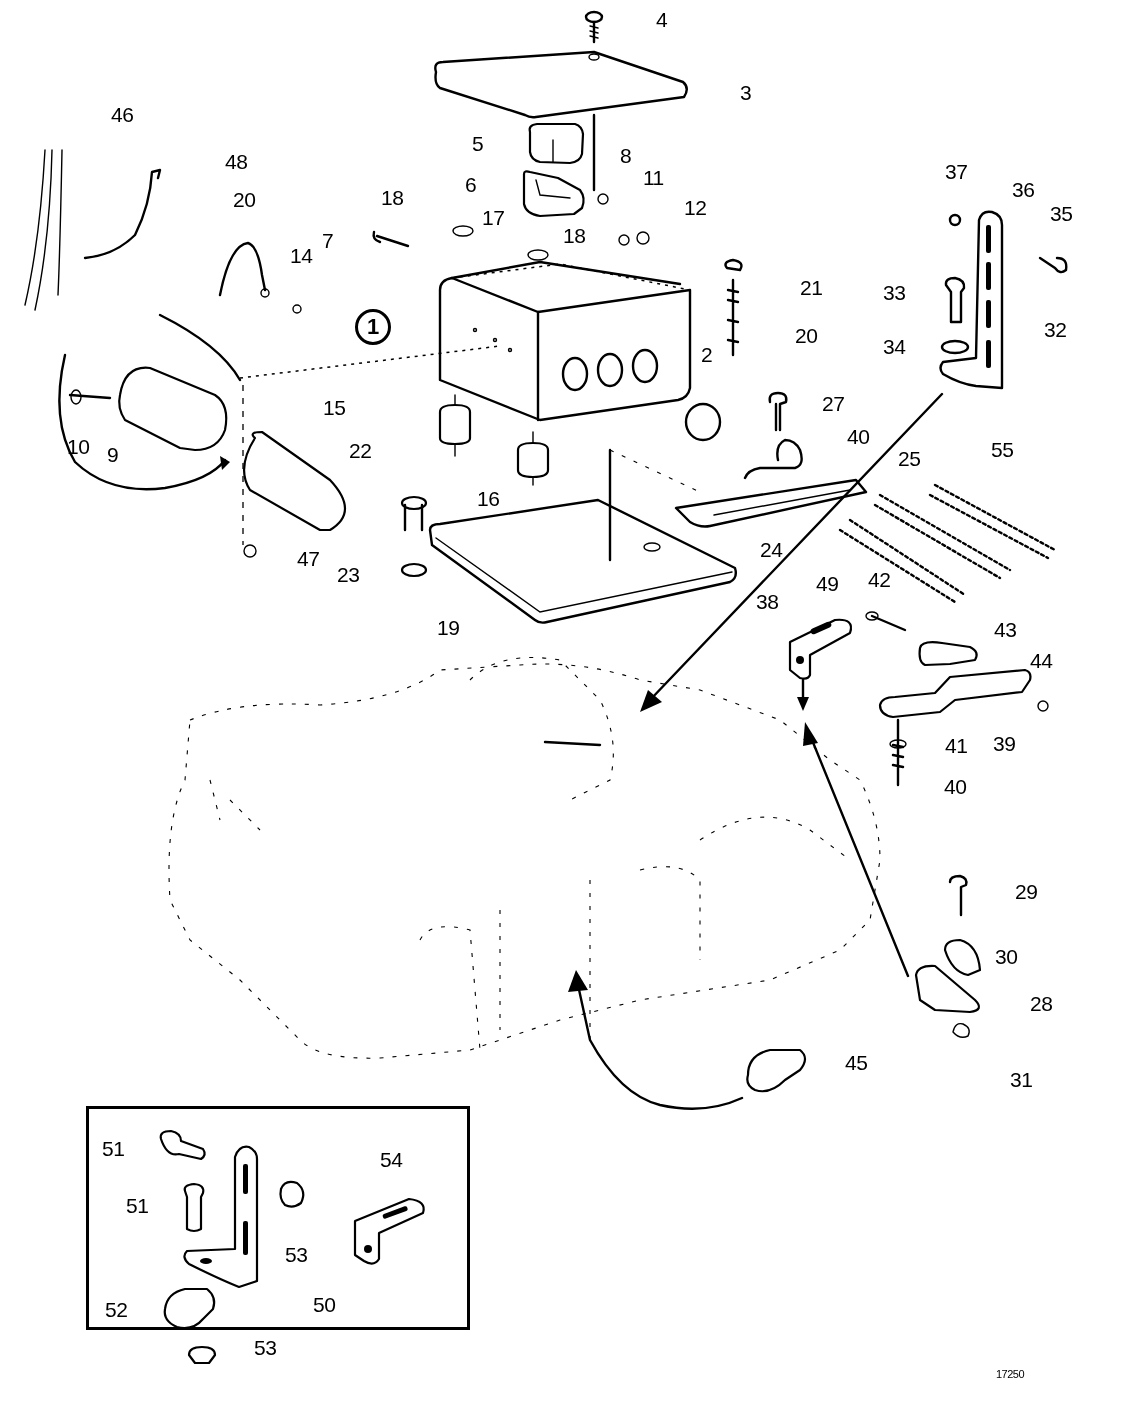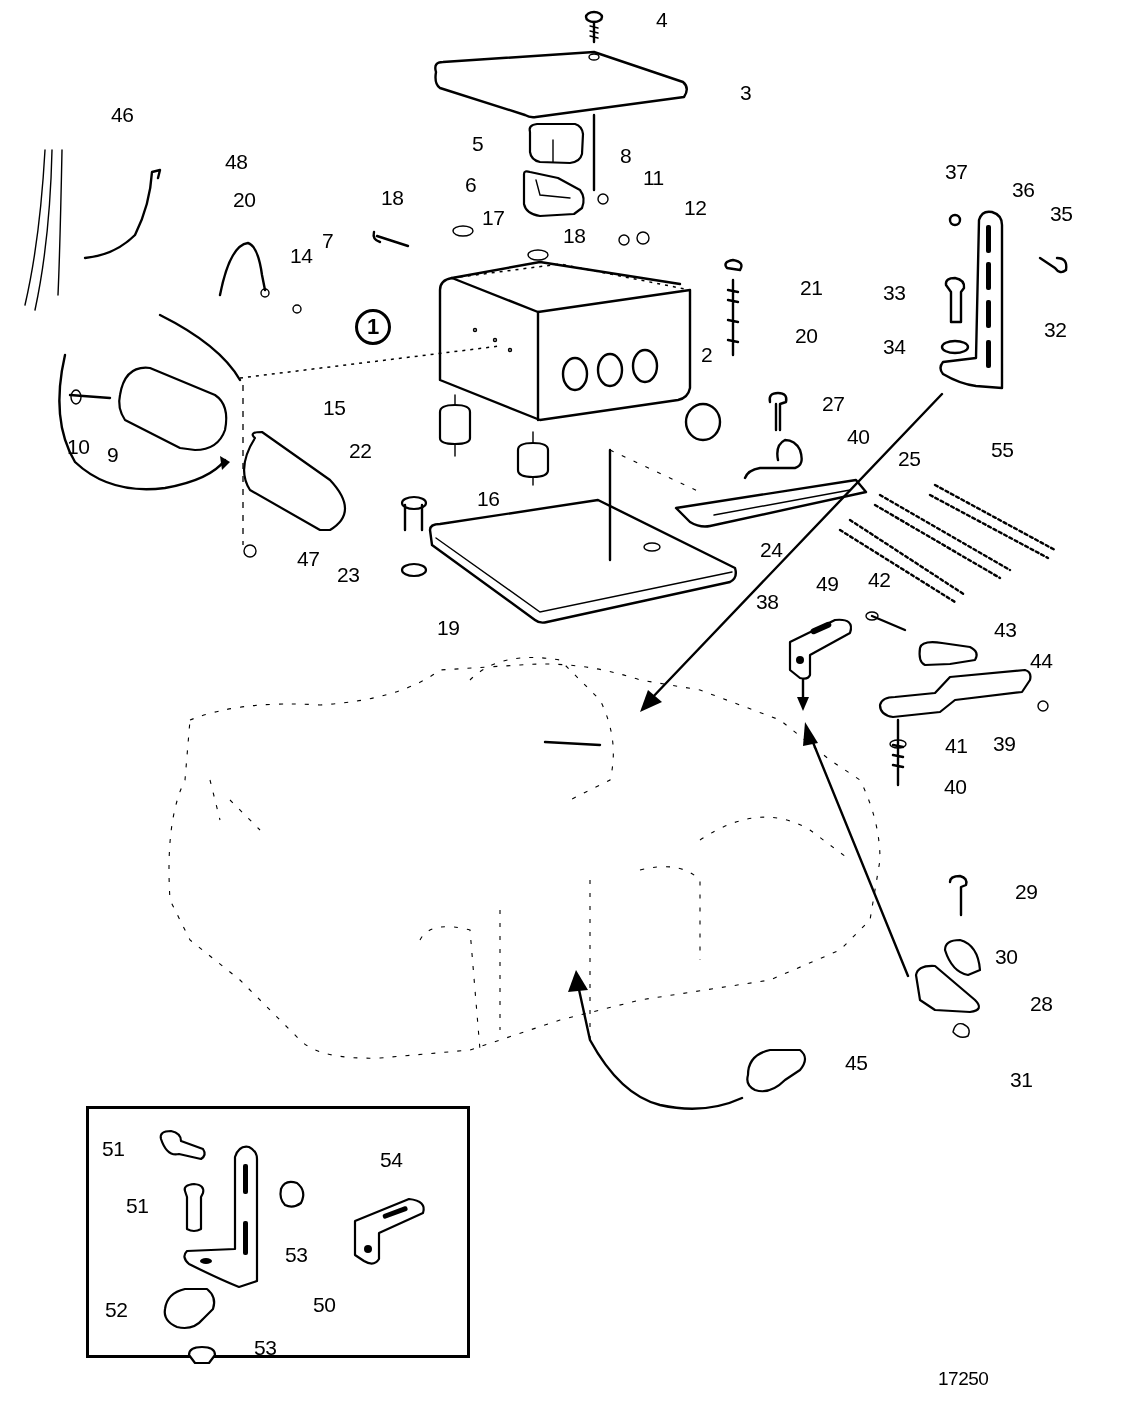--- a/index.html
+++ b/index.html
@@ -4,23 +4,23 @@
 <style>
   html, body { margin: 0; padding: 0; background: #ffffff; }
   body { width: 1143px; height: 1412px; position: relative; overflow: hidden;
          font-family: "Liberation Sans", sans-serif; }
   #art { position: absolute; left: 0; top: 0; }
   .lbl { position: absolute; font-family: "Liberation Sans", sans-serif;
          font-size: 21px; color: #000; letter-spacing: -0.5px; line-height: 1; white-space: nowrap; }
   .circ { position: absolute; width: 36px; height: 36px; border: 3px solid #000;
           border-radius: 50%; box-sizing: border-box; font-size: 22px; font-weight: bold;
           text-align: center; line-height: 30px; font-family: "Liberation Sans", sans-serif; }
-  .inset { position: absolute; left: 86px; top: 1106px; width: 384px; height: 252px;
+  .inset { position: absolute; left: 86px; top: 1106px; width: 384px; height: 224px;
            border: 3px solid #000; box-sizing: border-box; }
-  .fig { position: absolute; left: 938px; top: 1368px; font-size: 19px;
+  .fig { position: absolute; left: 996px; top: 1368px; font-size: 11px;
          font-family: "Liberation Sans", sans-serif; letter-spacing: -0.5px; }
   svg .k { fill: none; stroke: #000; stroke-width: 2.4; stroke-linecap: round; stroke-linejoin: round; }
   svg .t { fill: none; stroke: #000; stroke-width: 1.4; stroke-linecap: round; }
   svg .d { fill: none; stroke: #000; stroke-width: 1.5; stroke-dasharray: 3 5; }
   svg .dd { fill: none; stroke: #000; stroke-width: 1.3; stroke-dasharray: 6 7; }
   svg .g { fill: none; stroke: #000; stroke-width: 1.1; stroke-dasharray: 4 9; }
   svg .f { fill: #000; stroke: none; }
   svg .w { fill: #fff; stroke: #000; stroke-width: 2.2; stroke-linejoin: round; }
 </style>
 </head>

